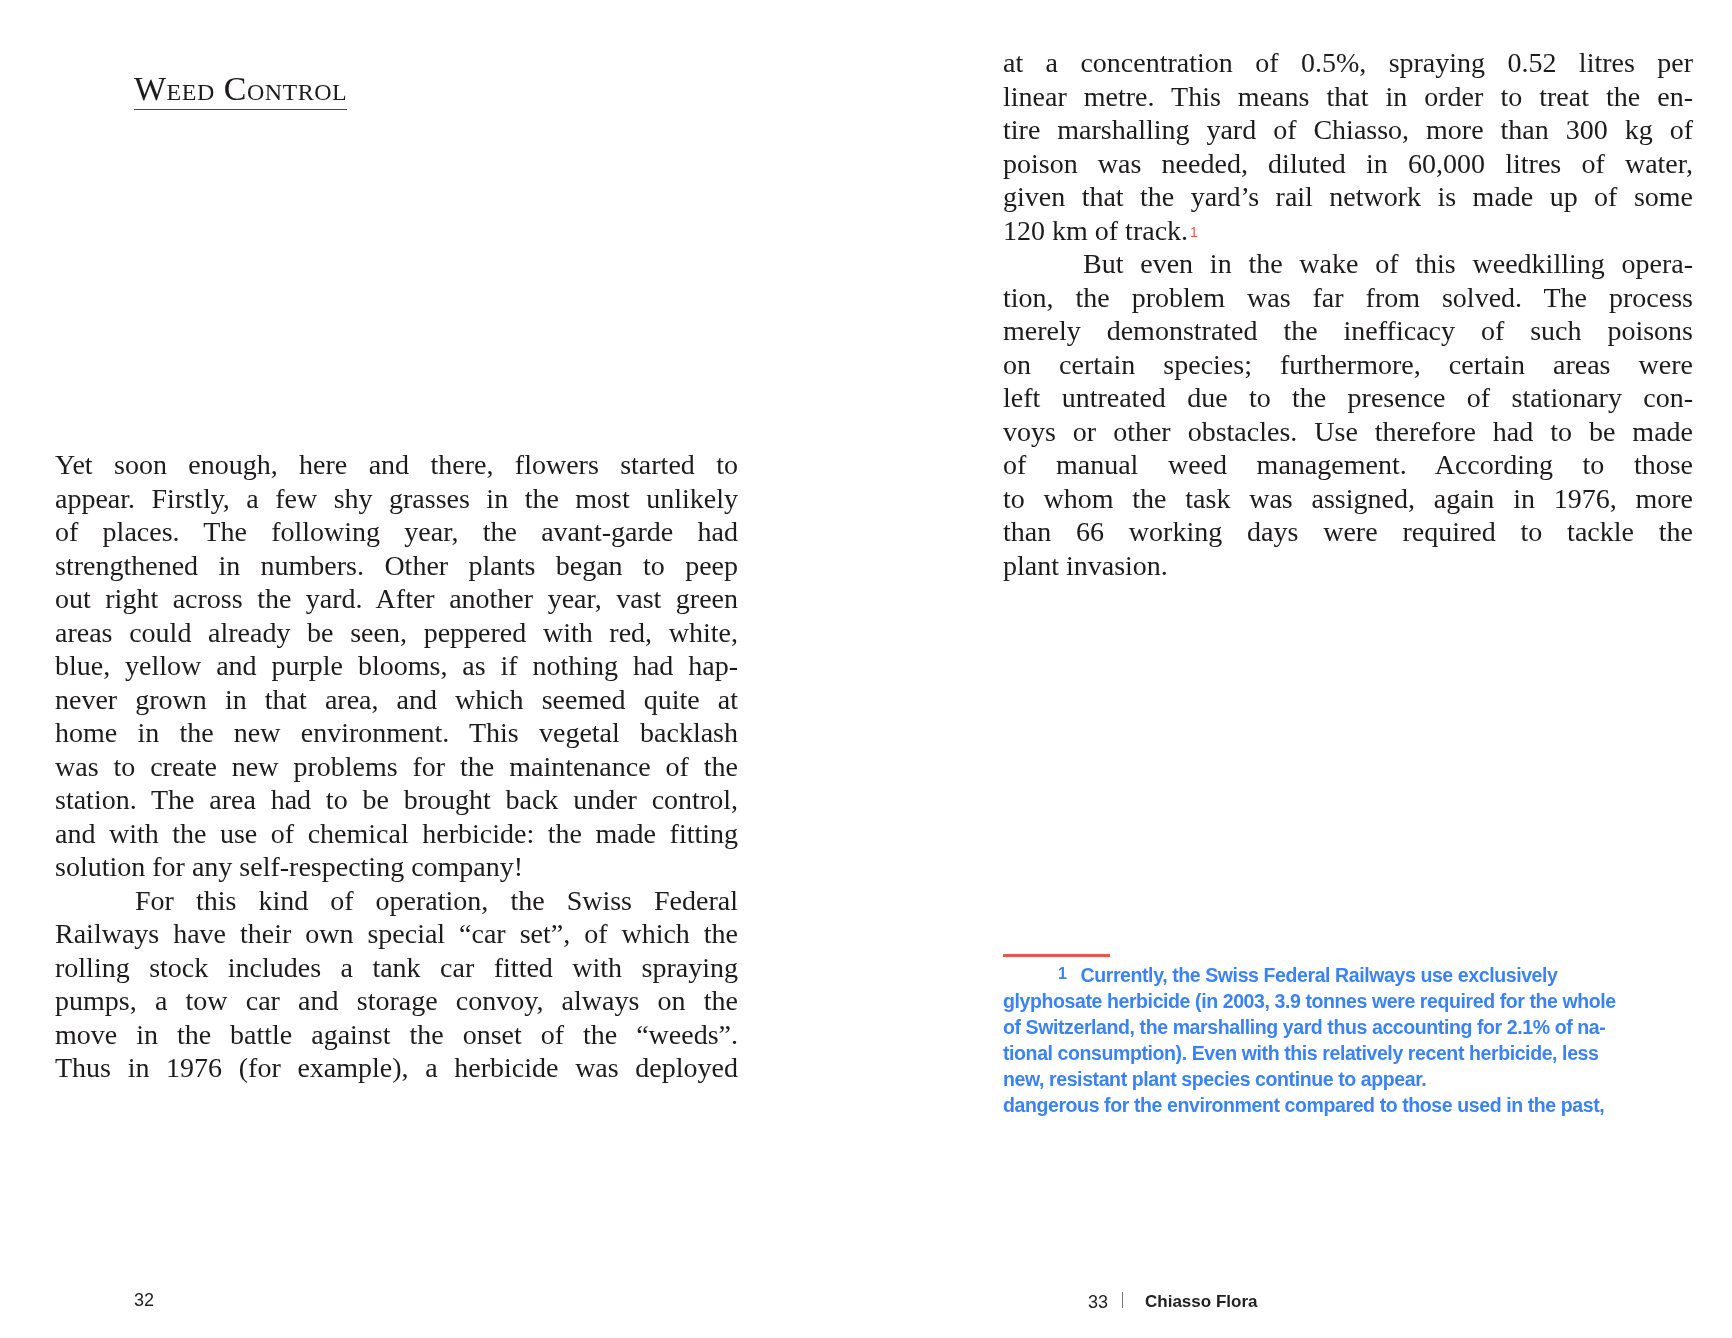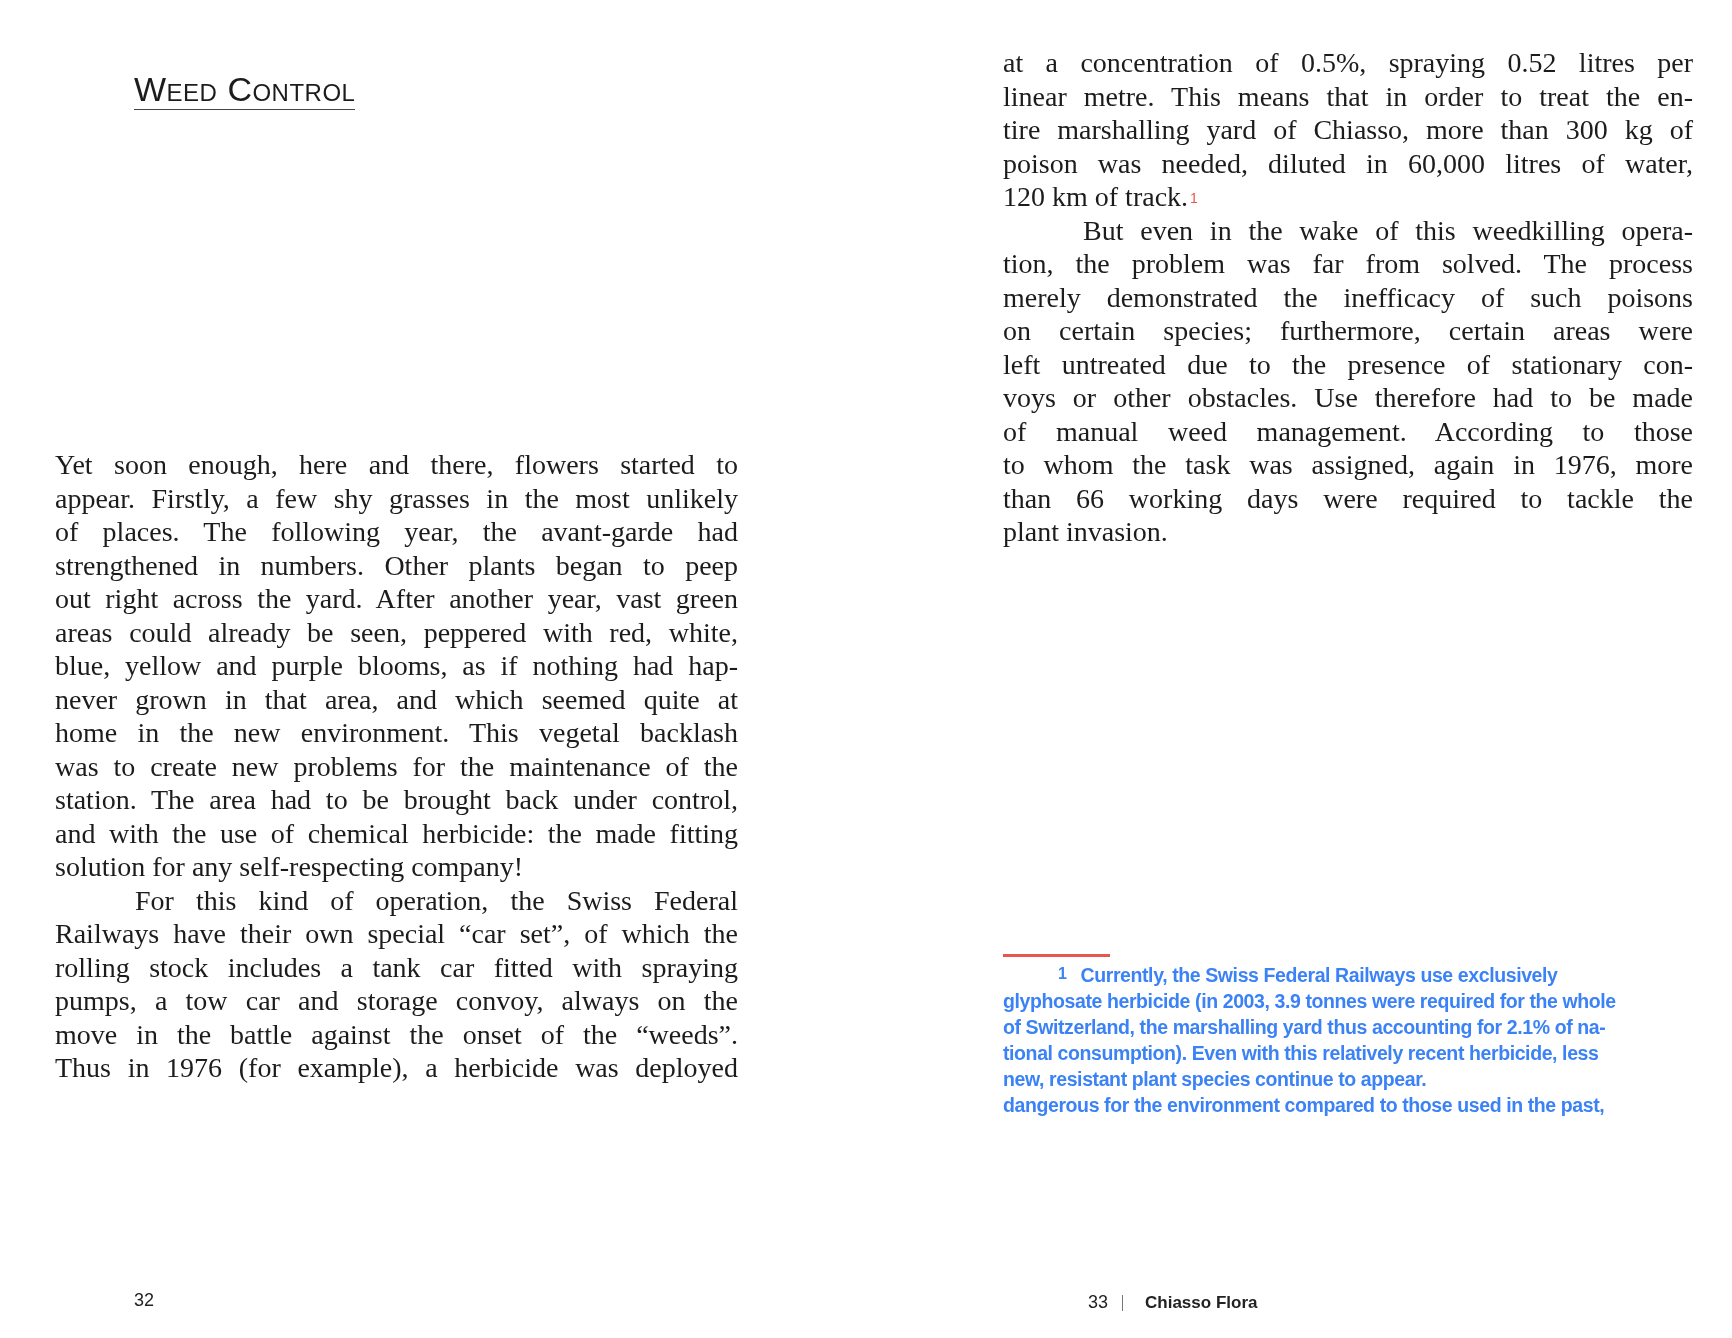--- a/index.html
+++ b/index.html
@@ -3,21 +3,21 @@
   <meta charset="utf-8">
   <style>
     html, body { margin: 0; padding: 0; background: #ffffff; }
     body { width: 1732px; height: 1338px; position: relative; overflow: hidden; }
     .page { position: absolute; top: 0; height: 1338px; }
     .page-left { left: 0; width: 866px; }
     .page-right { left: 866px; width: 866px; }
 
     .heading {
       position: absolute; left: 134px; top: 46px;
-      font-family: Liberation Sans, sans-serif;
+      font-family: Liberation Serif, serif;
       font-size: 34px; color: #1d1b1b; letter-spacing: 0.5px;
       font-variant: small-caps; font-weight: normal;
       border-bottom: 1.5px solid #444; padding-bottom: 0px; line-height: 40px;
     }
 
     .body-text {
       position: absolute;
       font-family: "Liberation Serif", "DejaVu Serif", serif;
       font-size: 28px; color: #1d1b1b; line-height: 33.5px;
     }
@@ -50,21 +50,21 @@
 
     .page-number {
       position: absolute; top: 1290px;
       font-family: "Liberation Sans", "DejaVu Sans", sans-serif;
       font-size: 18px; color: #222;
     }
     .pn-left { left: 134px; text-align: center; }
     .running-footer {
       position: absolute; left: 222px; top: 1292px;
       font-family: "Liberation Sans", "DejaVu Sans", sans-serif; font-size: 17px; color: #222;
-      display: flex; align-items: center;
+      display: flex; align-items: flex-start;
     }
     .running-footer .pn { font-size: 18px; }
     .running-footer .sep { display: inline-block; width: 1px; height: 16px; background: #777; margin: 0 22px 0 14px; }
     .running-footer .title { font-weight: bold; }
   </style>
 </head>
 <body>
 
 <div class="page page-left">
   <h1 class="heading">Weed Control</h1>
@@ -93,20 +93,21 @@
 
   <div class="page-number pn-left">32</div>
 </div>
 
 <div class="page page-right">
   <div class="body-text col-right">
     <span class="line">at a concentration of 0.5%, spraying 0.52 litres per</span>
     <span class="line">linear metre. This means that in order to treat the en-</span>
     <span class="line">tire marshalling yard of Chiasso, more than 300 kg of</span>
     <span class="line">poison was needed, diluted in 60,000 litres of water,</span>
+    <span class="line">given that the yard’s rail network is made up of some</span>
     <span class="line last"><span>120 km of track.</span><sup class="fnref">1</sup></span>
     <span class="line indent">But even in the wake of this weedkilling opera-</span>
     <span class="line">tion, the problem was far from solved. The process</span>
     <span class="line">merely demonstrated the inefficacy of such poisons</span>
     <span class="line">on certain species; furthermore, certain areas were</span>
     <span class="line">left untreated due to the presence of stationary con-</span>
     <span class="line">voys or other obstacles. Use therefore had to be made</span>
     <span class="line">of manual weed management. According to those</span>
     <span class="line">to whom the task was assigned, again in 1976, more</span>
     <span class="line">than 66 working days were required to tackle the</span>

